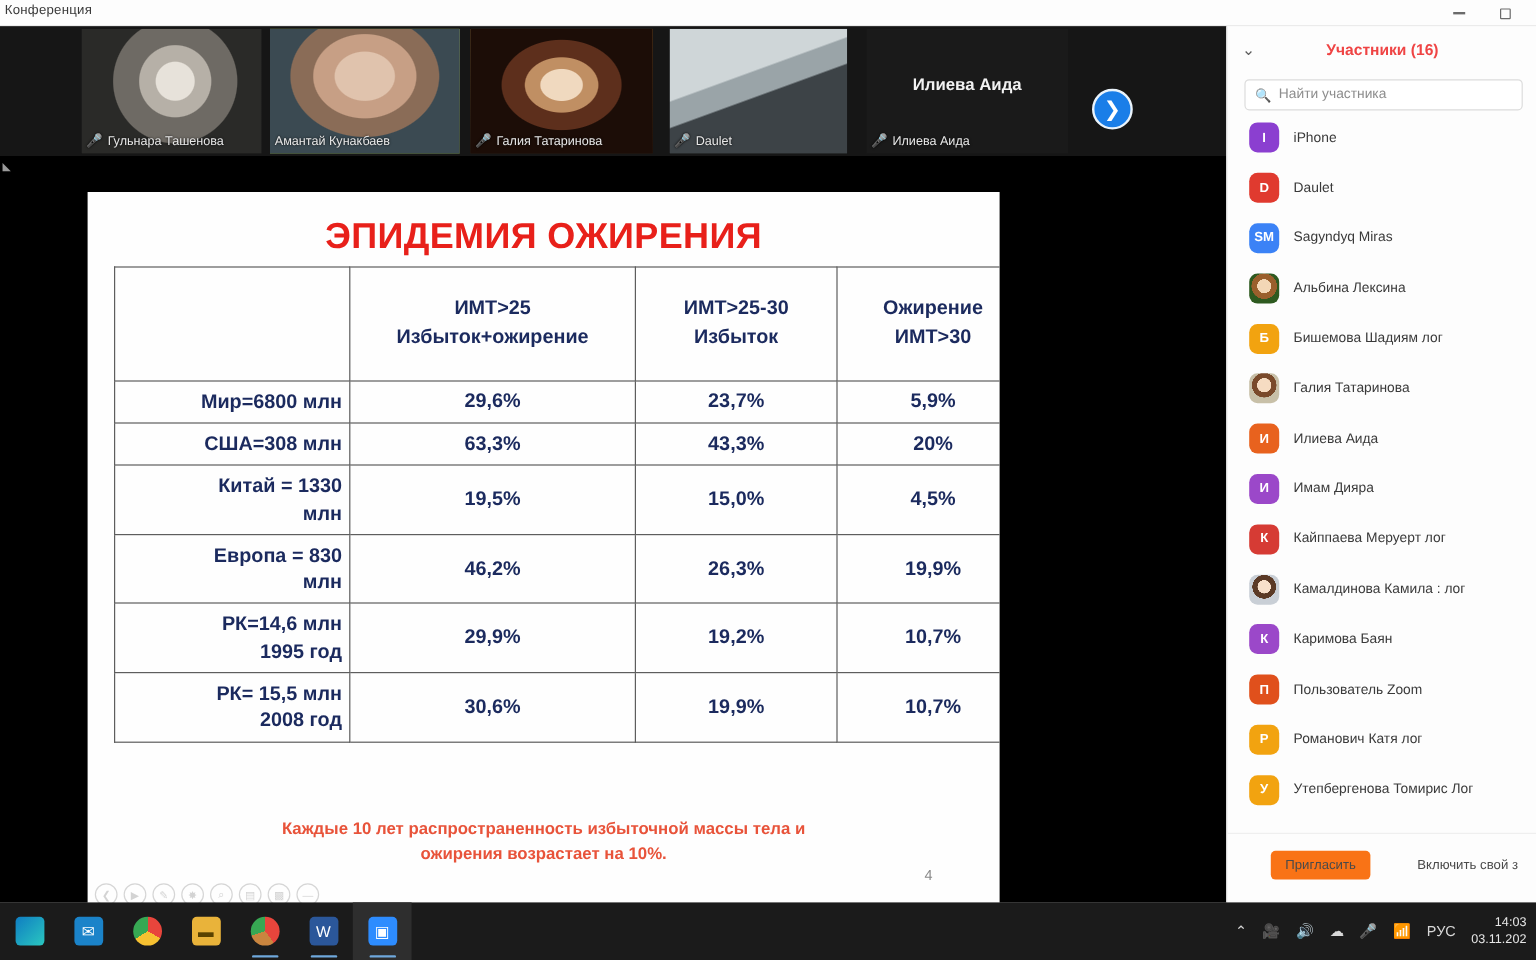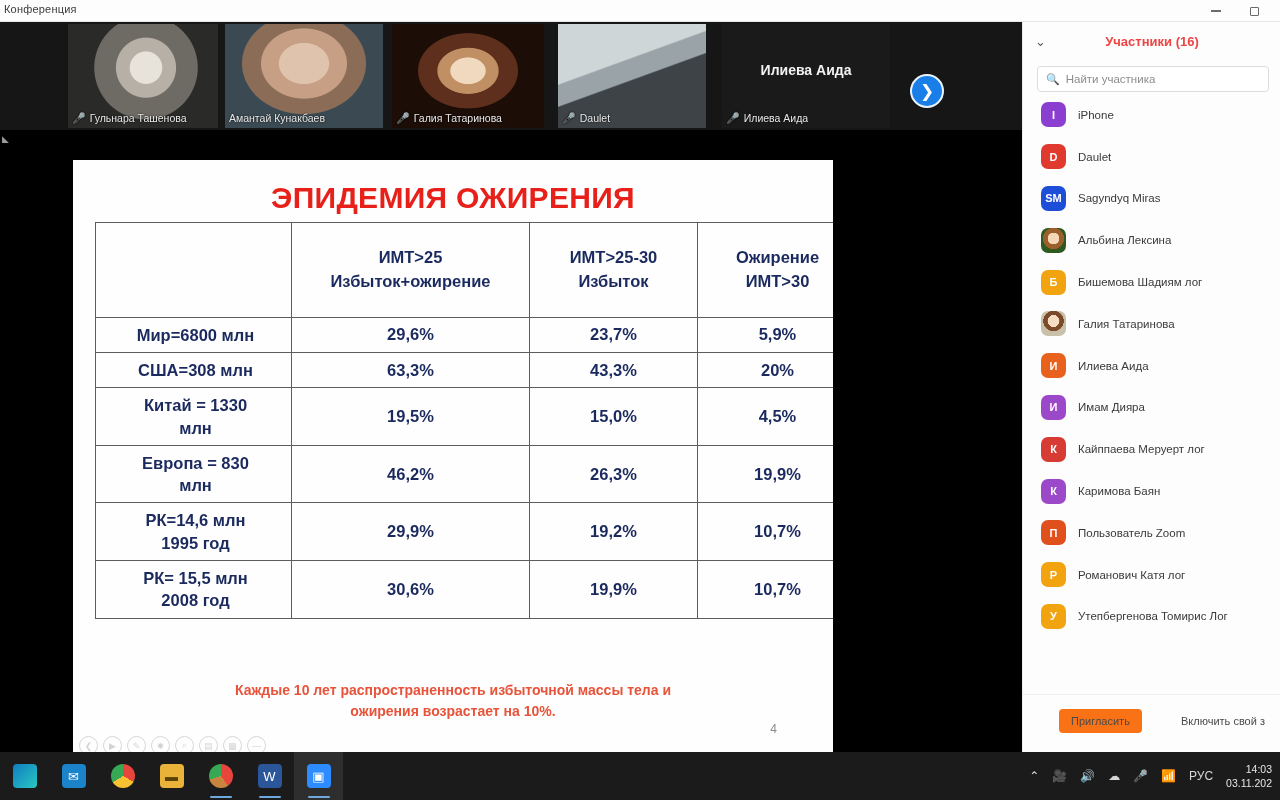--- a/index.html
+++ b/index.html
@@ -86,21 +86,21 @@
   }
   #data-table {
     position:absolute; left:22px; top:62px; width:762px;
     border-collapse:collapse; table-layout:fixed;
   }
   #data-table td, #data-table th {
     border:1.6px solid #5d5d5d; color:#1b2a5e; font-weight:bold;
     font-size:16.5px; padding:6px 6px; vertical-align:middle;
   }
   #data-table thead th { font-size:16.5px; text-align:center; line-height:1.45; padding:23px 4px; }
-  #data-table tbody td.rowlabel { text-align:center; padding-left:10px; line-height:1.35; }
+  #data-table tbody td.rowlabel { text-align:right; padding-left:10px; line-height:1.35; }
   #data-table tbody td.val { text-align:center; }
   #data-table col.c0 { width:196px; }
   #data-table col.c1 { width:238px; }
   #data-table col.c2 { width:168px; }
   #data-table col.c3 { width:160px; }
 
   #slide-footer {
     position:absolute; left:40px; right:40px; bottom:38px; text-align:center;
     color:#e8533a; font-size:14px; font-weight:bold; line-height:1.5;
   }
@@ -373,21 +373,21 @@
           </div>
         <div class="pname">iPhone</div>
       </div>
       <div class="prow">
         <div class="av" style="background:#e03a2f">
             <span>D</span>
           </div>
         <div class="pname">Daulet</div>
       </div>
       <div class="prow">
-        <div class="av" style="background:#1d4ed8">
+        <div class="av" style="background:#3b82f6">
             <span>SM</span>
           </div>
         <div class="pname">Sagyndyq Miras</div>
       </div>
       <div class="prow">
         <div class="av photoA"></div>
         <div class="pname">Альбина Лексина</div>
       </div>
       <div class="prow">
         <div class="av" style="background:#f2a310">
@@ -409,20 +409,24 @@
         <div class="av" style="background:#9b48c9">
             <span>И</span>
           </div>
         <div class="pname">Имам Дияра</div>
       </div>
       <div class="prow">
         <div class="av" style="background:#d63b34">
             <span>К</span>
           </div>
         <div class="pname">Кайппаева Меруерт лог</div>
+      </div>
+      <div class="prow">
+        <div class="av photoC"></div>
+        <div class="pname">Камалдинова Камила : лог</div>
       </div>
       <div class="prow">
         <div class="av" style="background:#9b48c9">
             <span>К</span>
           </div>
         <div class="pname">Каримова Баян</div>
       </div>
       <div class="prow">
         <div class="av" style="background:#e0501c">
             <span>П</span>

